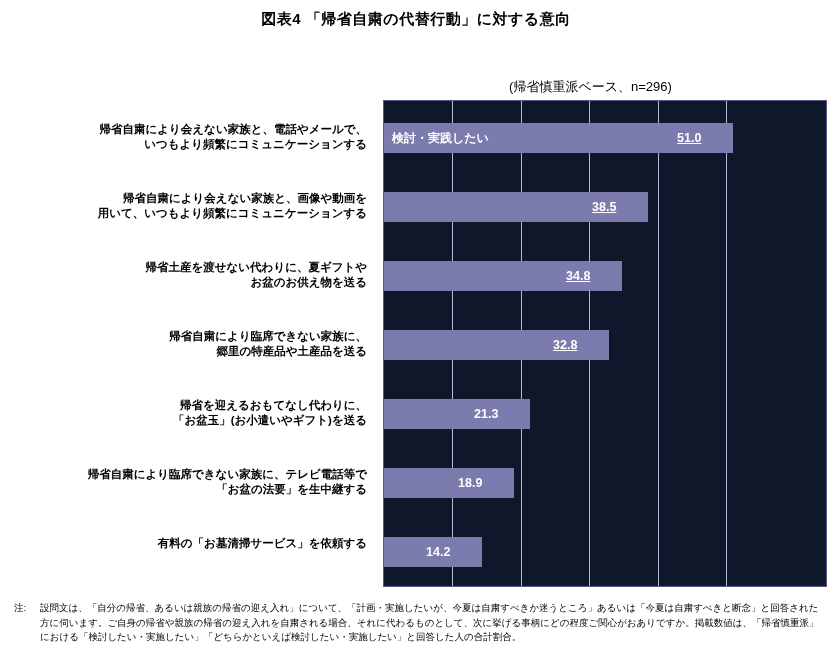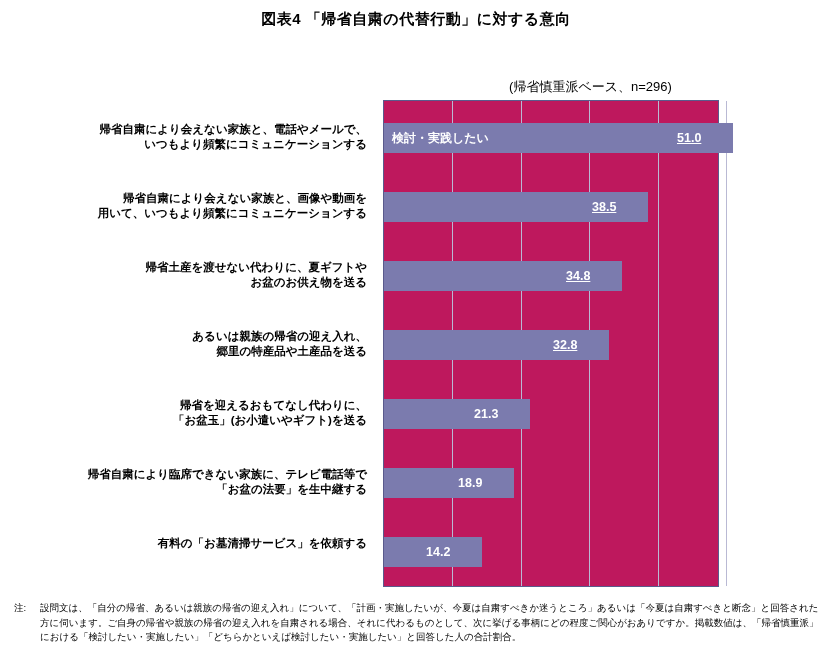--- a/index.html
+++ b/index.html
@@ -50,25 +50,25 @@
     top: 78px;
     width: 415px;
     text-align: center;
     font-size: 13px;
   }
   
   .plot {
     position: absolute;
     left: 383px;
     top: 100px;
-    width: 336px;
+    width: 444px;
     height: 487px;
     border: 1px solid #5a5a8c;
     box-sizing: border-box;
-    background: #be185d;
+    background: #0f172a;
   }
   .gridline {
     position: absolute;
     top: 0;
     bottom: 0;
     width: 1px;
     background: #b9b9d4;
   }
   .bars {
     position: absolute;
@@ -216,21 +216,21 @@
     </div>
     <div class="cat-label" style="top:91px;">
       <div>帰省自粛により会えない家族と、画像や動画を</div>
       <div>用いて、いつもより頻繁にコミュニケーションする</div>
     </div>
     <div class="cat-label" style="top:160px;">
       <div>帰省土産を渡せない代わりに、夏ギフトや</div>
       <div>お盆のお供え物を送る</div>
     </div>
     <div class="cat-label" style="top:229px;">
-      <div>あるいは親族の帰省の迎え入れ、</div>
+      <div>帰省自粛により臨席できない家族に、</div>
       <div>郷里の特産品や土産品を送る</div>
     </div>
     <div class="cat-label" style="top:298px;">
       <div>帰省を迎えるおもてなし代わりに、</div>
       <div>「お盆玉」(お小遣いやギフト)を送る</div>
     </div>
     <div class="cat-label" style="top:367px;">
       <div>帰省自粛により臨席できない家族に、テレビ電話等で</div>
       <div>「お盆の法要」を生中継する</div>
     </div>

